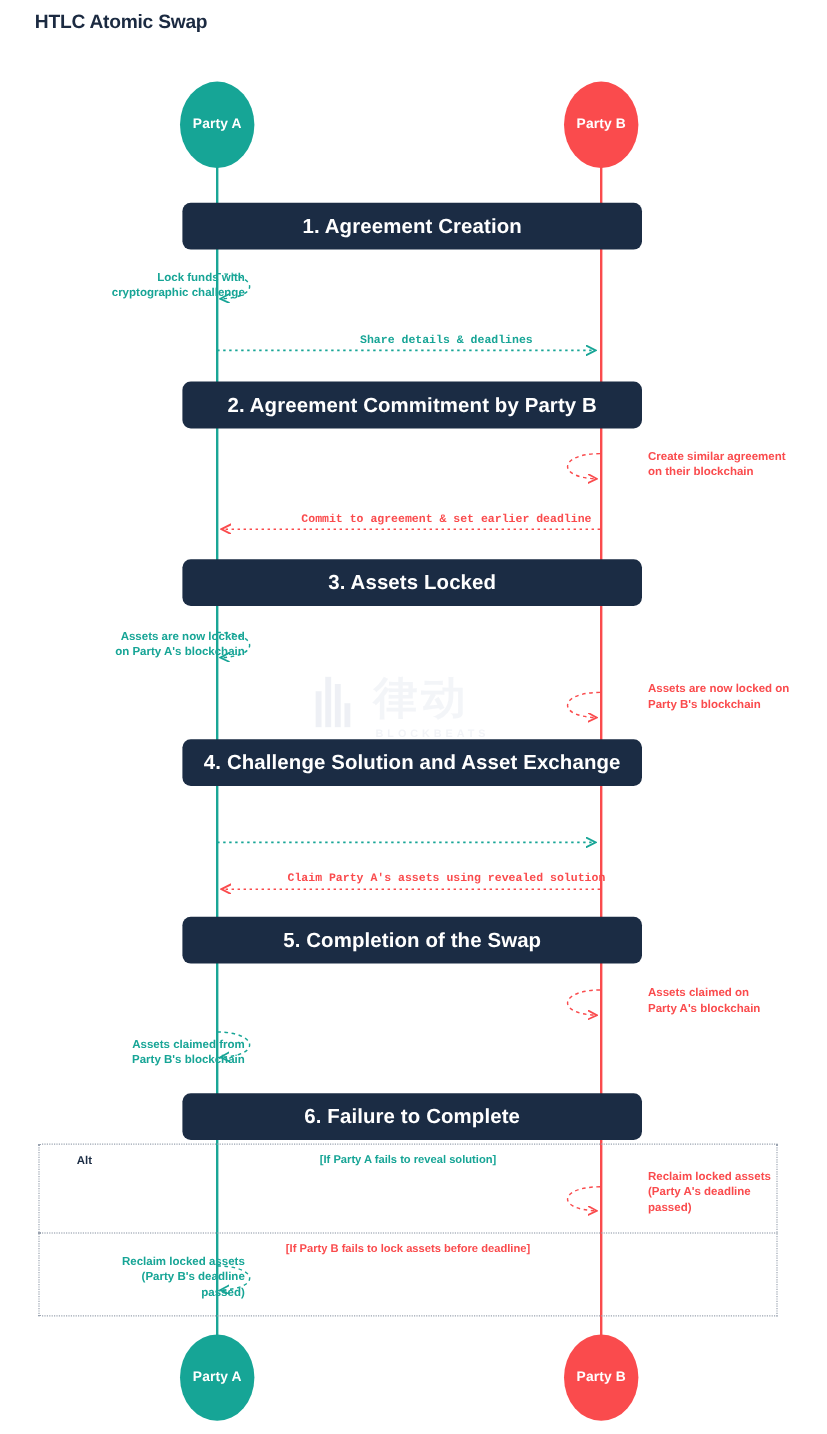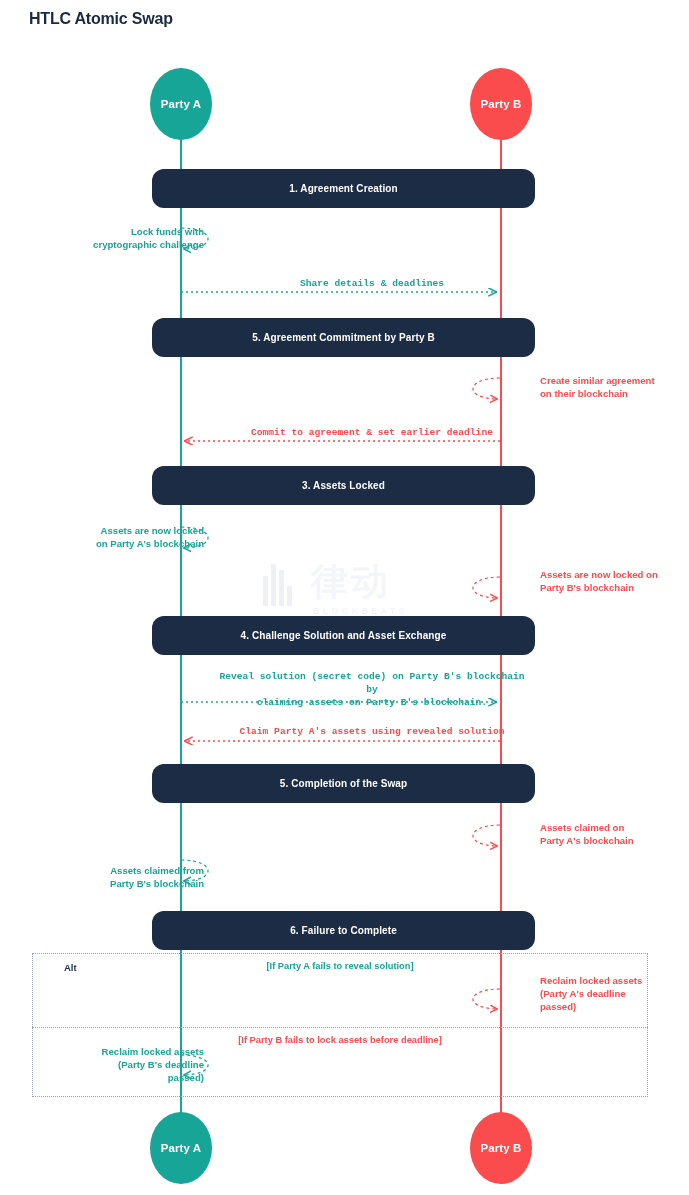--- a/index.html
+++ b/index.html
@@ -108,26 +108,26 @@
   #actor-a-bottom { left: 150px; top: 1112px; }
   #actor-b-bottom { left: 470px; top: 1112px; }
 
   
   .phase-bar {
     position: absolute;
     left: 152px;
     width: 383px;
     height: 39px;
     background: #1b2c44;
-    border-radius: 12px;
+    border-radius: 7px;
     display: flex;
     align-items: center;
     justify-content: center;
     color: #ffffff;
-    font-size: 10px;
+    font-size: 17px;
     font-weight: bold;
     letter-spacing: 0.1px;
   }
 
   
   .msg-label {
     position: absolute;
     font-size: 9.6px;
     font-weight: bold;
     line-height: 13px;
@@ -206,21 +206,21 @@
     <span>Party A</span>
   </div>
   <div class="actor b" id="actor-b-bottom">
     <span>Party B</span>
   </div>
 
   <div class="phase-bar" style="top:169px">
       <span>1. Agreement Creation</span>
     </div>
   <div class="phase-bar" style="top:318px">
-      <span>5. Agreement Commitment by Party B</span>
+      <span>2. Agreement Commitment by Party B</span>
     </div>
   <div class="phase-bar" style="top:466px">
       <span>3.  Assets Locked</span>
     </div>
   <div class="phase-bar" style="top:616px">
       <span>4. Challenge Solution and Asset Exchange</span>
     </div>
   <div class="phase-bar" style="top:764px">
       <span>5.  Completion of the Swap</span>
     </div>
@@ -278,22 +278,20 @@
 on their blockchain</div>
 
   <div class="msg-label red center" style="left:185px; top:426px; width:310px;">Commit to agreement &amp; set earlier deadline</div>
 
   <div class="msg-label teal right" style="left:0px; top:524px; width:172px; white-space:pre-line;">Assets are now locked
 on Party A's blockchain</div>
 
   <div class="msg-label red left" style="left:508px; top:568px; width:178px; white-space:pre-line;">Assets are now locked on
 Party B's blockchain</div>
 
-  <div class="msg-label teal center" style="left:181px; top:670px; width:318px; white-space:pre-line;">Reveal solution (secret code) on Party B's blockchain by
-claiming assets on Party B's blockchain.</div>
 
   <div class="msg-label red left" style="left:508px; top:821px; width:175px; white-space:pre-line;">Assets claimed on
 Party A's blockchain</div>
 
   <div class="msg-label red center" style="left:185px; top:725px; width:310px;">Claim Party A's assets using revealed solution</div>
 
   <div class="msg-label teal right" style="left:0px; top:864px; width:172px; white-space:pre-line;">Assets claimed from
 Party B's blockchain</div>
 
   <div class="msg-label red left" style="left:508px; top:974px; width:150px; white-space:pre-line;">Reclaim locked assets

